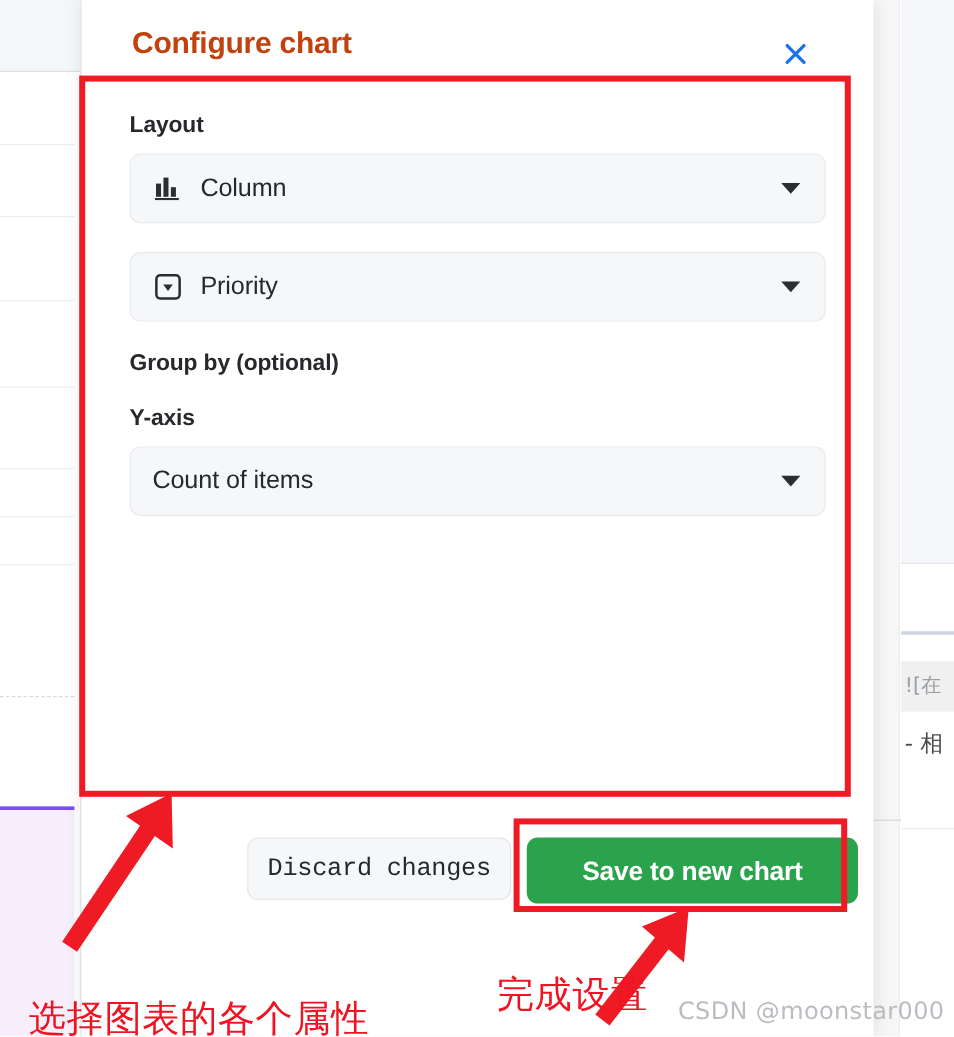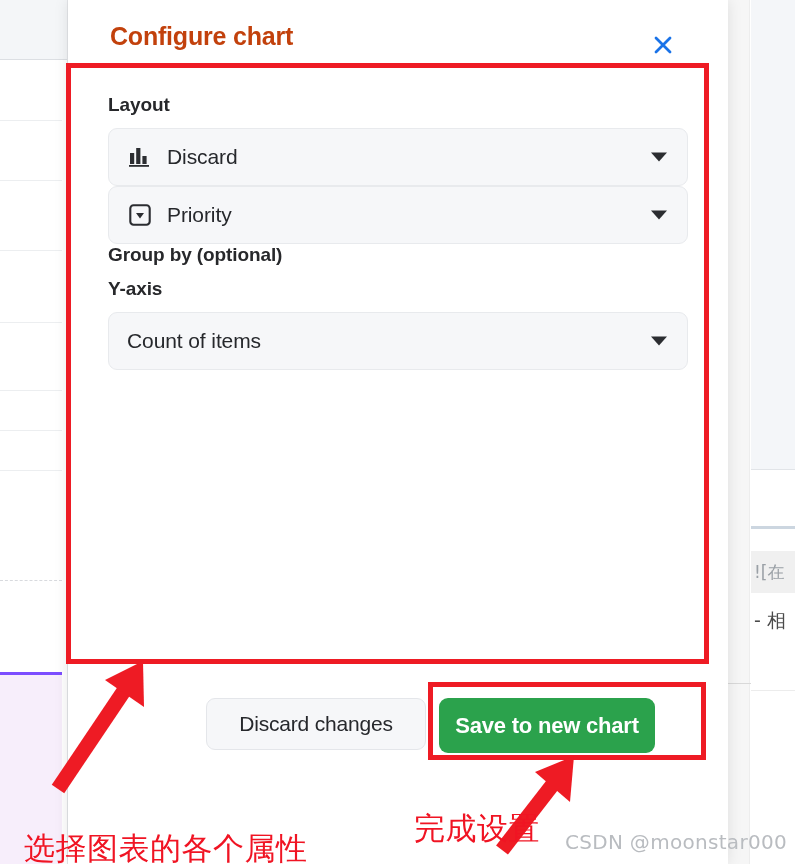--- a/index.html
+++ b/index.html
@@ -166,21 +166,21 @@
   }
   .close-btn svg { display: block; }
 
   
   .form-body {
     position: absolute;
     left: 0; top: 66px;
     width: 660px;
     padding: 28px 40px 0 40px;
   }
-  .field-group { }
+  .field-group { margin-bottom: 24px; }
   .field-label {
     font-size: 19px;
     font-weight: 600;
     color: #27282b;
     margin-bottom: 12px;
     letter-spacing: -0.1px;
     white-space: nowrap;
   }
   .select-box {
     position: relative;
@@ -228,31 +228,31 @@
     left: 0; top: 690px;
     width: 660px; height: 80px;
   }
   .btn-discard {
     position: absolute;
     left: 138px; top: 8px;
     width: 220px; height: 52px;
     background: #f6f7f9;
     border: 1px solid #e4e6ea;
     border-radius: 9px;
-    font-family: Liberation Sans, sans-serif;
+    font-family: Liberation Mono, monospace;
     font-size: 21px;
     color: #26282c;
     letter-spacing: -0.2px;
     cursor: pointer;
     white-space: nowrap;
   }
   .btn-save {
     position: absolute;
     left: 371px; top: 8px;
-    width: 216px; height: 55px;
+    width: 276px; height: 55px;
     background: #2ba24c;
     border: none;
     border-radius: 9px;
     font-family: "Liberation Sans", sans-serif;
     font-size: 22px;
     font-weight: 700;
     color: #ffffff;
     letter-spacing: -0.2px;
     cursor: pointer;
     white-space: nowrap;
@@ -354,21 +354,21 @@
         <div class="field-label">Layout</div>
         <div class="select-box">
           <span class="select-icon">
             <svg width="22" height="20" viewBox="0 0 22 20" aria-hidden="true">
               <rect x="1" y="6" width="4.2" height="11" fill="#2b2d31"></rect>
               <rect x="7.2" y="1" width="4.2" height="16" fill="#2b2d31"></rect>
               <rect x="13.4" y="9" width="4.2" height="8" fill="#2b2d31"></rect>
               <rect x="0" y="18" width="20" height="1.8" fill="#2b2d31"></rect>
             </svg>
           </span>
-          <span class="select-value">Discard</span>
+          <span class="select-value">Column</span>
           <span class="select-caret"></span>
         </div>
       </div>
 
       <div class="field-group">
         <div class="select-box">
           <span class="select-icon">
             <svg width="22" height="22" viewBox="0 0 22 22" aria-hidden="true">
               <rect x="1.3" y="1.3" width="19.4" height="19.4" rx="3.2" fill="none" stroke="#2b2d31" stroke-width="2.1"></rect>
               <path d="M7 9 L15 9 L11 14.5 Z" fill="#2b2d31"></path>

